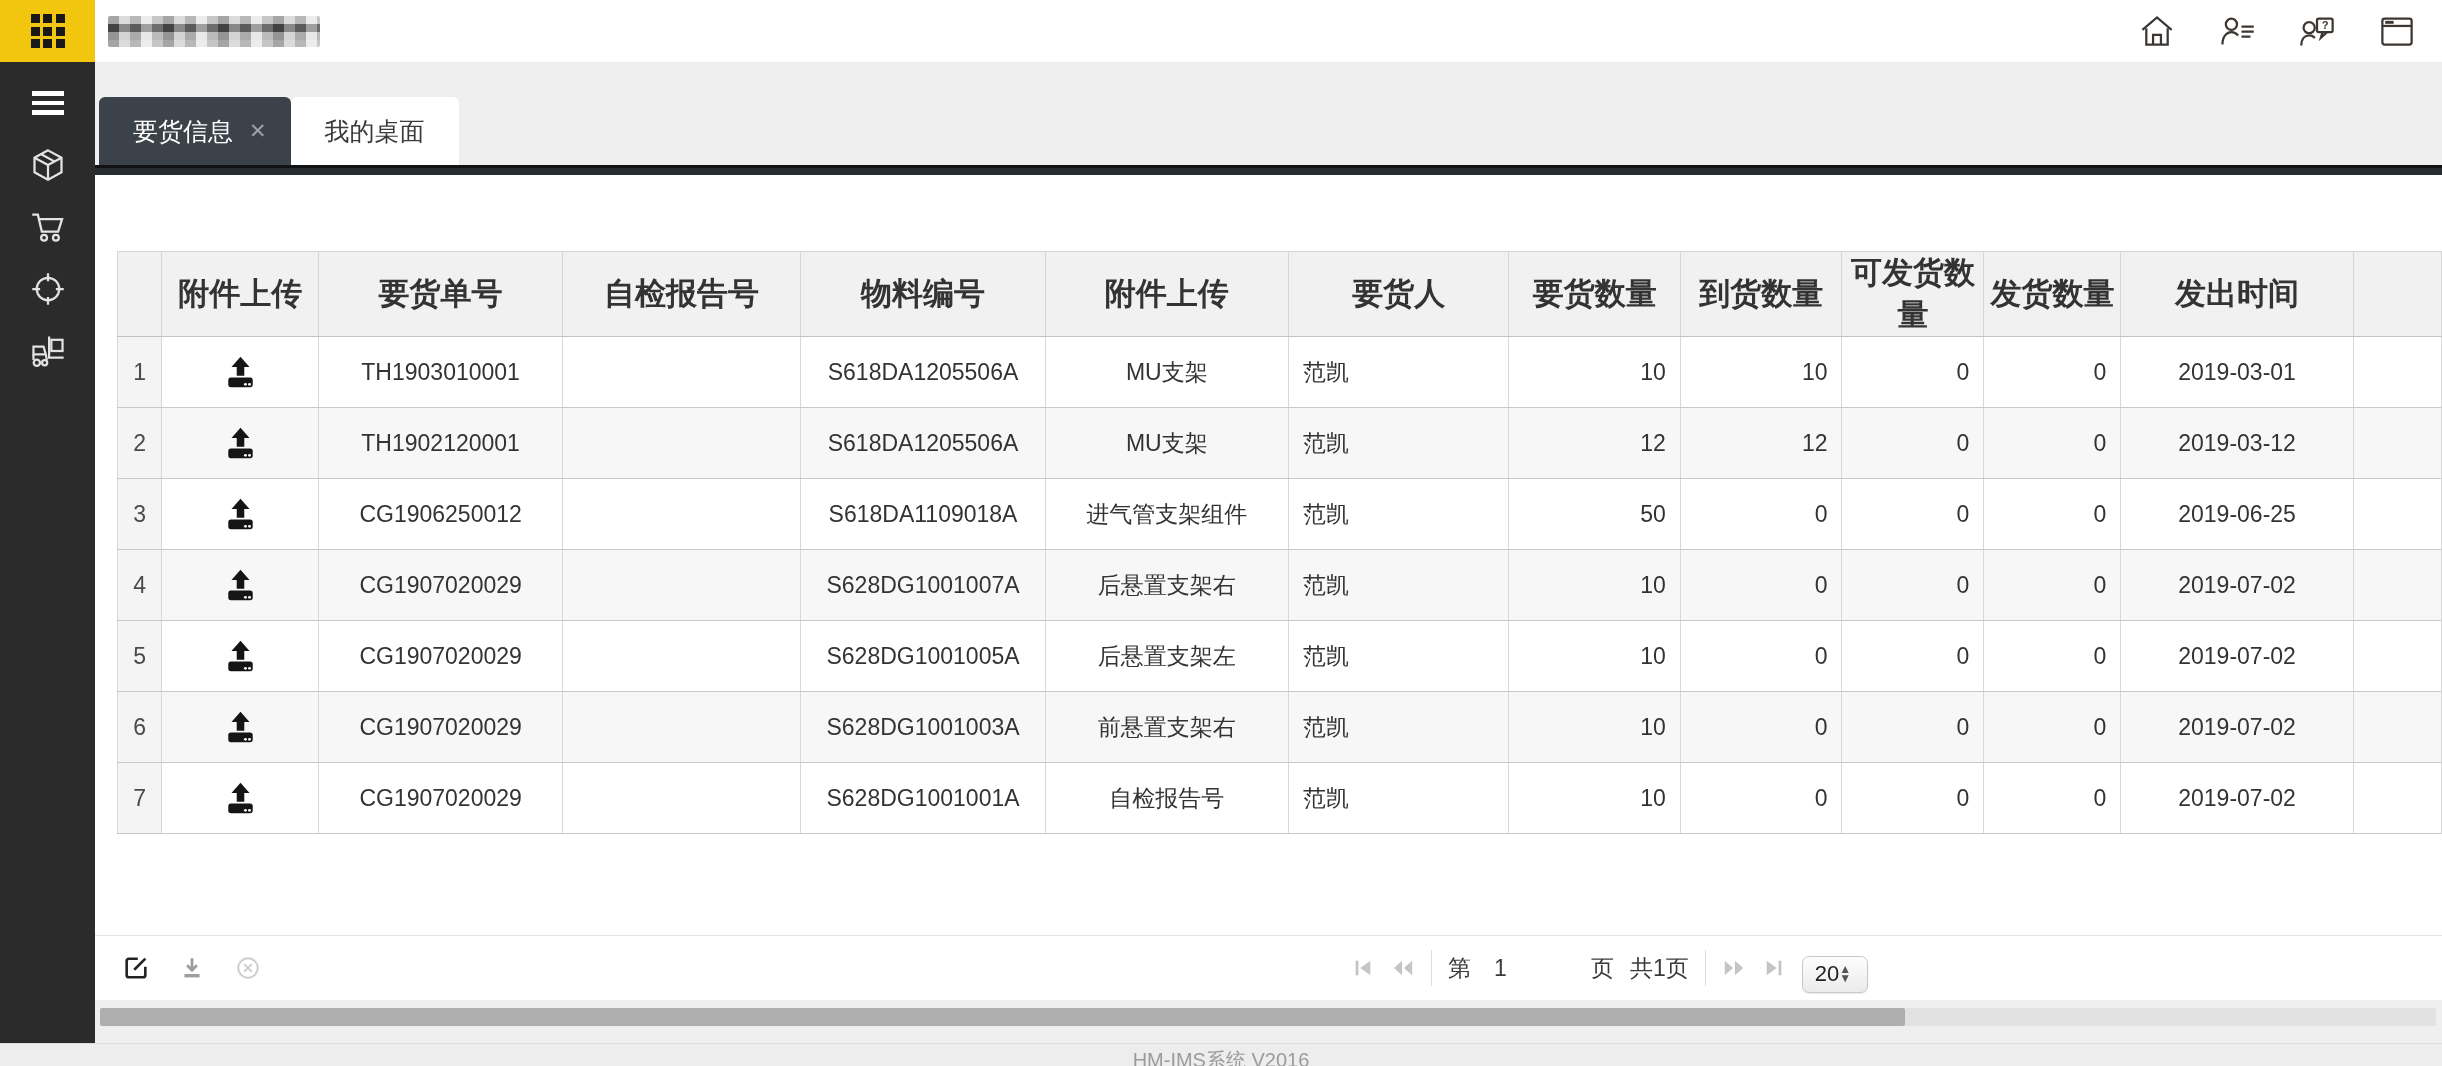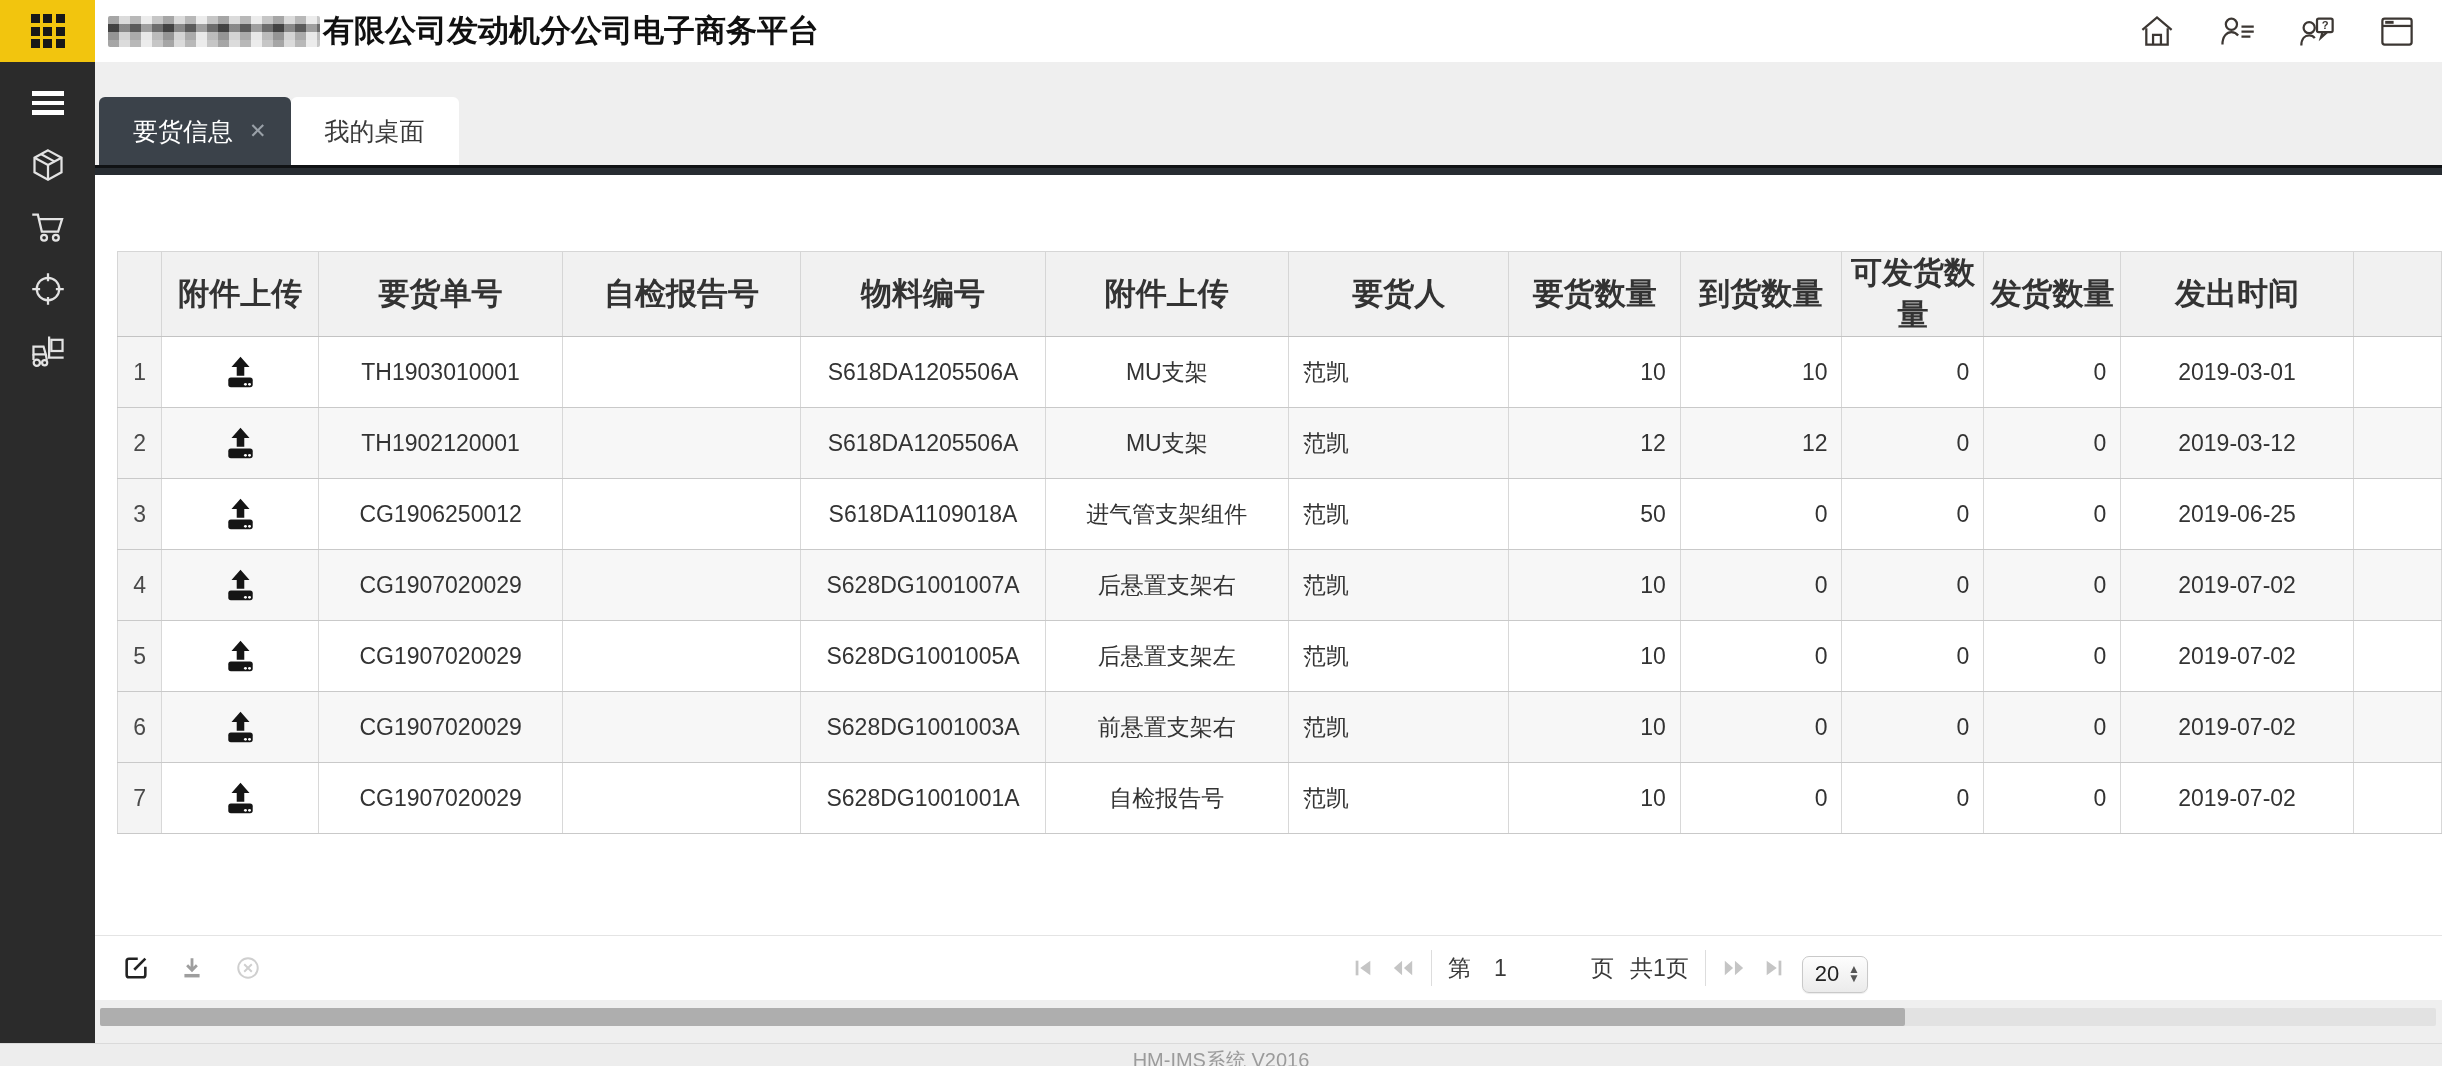--- a/index.html
+++ b/index.html
@@ -79,21 +79,21 @@
   .t-icon { width:30px; height:30px; display:flex; align-items:center; justify-content:center; cursor:pointer; }
   .pager { position:absolute; left:1256px; top:0; height:100%; display:flex; align-items:center; gap:16px; }
   .pg-btn { width:24px; height:24px; display:flex; align-items:center; justify-content:center; cursor:pointer; }
   .pg-btn svg { fill:#c5c5c5; }
   .pg-sep { width:1px; height:36px; background:#ddd; }
   .pg-text { font-size:23px; color:#3a3a3a; white-space:nowrap; }
   .pg-input { width:88px; height:36px; border:1px solid transparent; font-size:23px; color:#3a3a3a;
     background:transparent; padding-left:6px; }
   .page-size { width:66px; height:37px; border:1px solid #c9c9c9; border-radius:7px;
     background:linear-gradient(#fdfdfd,#ebebeb); box-shadow:0 1px 1px rgba(0,0,0,.08);
-    display:flex; align-items:center; justify-content:space-between; padding:0 7px 0 12px; font-size:22px; color:#222; cursor:pointer;margin-top:12px; }
+    display:flex; align-items:center; padding:0 7px 0 12px; font-size:22px; color:#222; cursor:pointer;margin-top:12px; }
   .spin-arrows { display:flex; flex-direction:column; line-height:9px; font-size:12px; color:#555; }
 
   
   .hscroll-track { position:absolute; left:100px; top:1008px; width:2336px; height:18px; background:#e2e2e2; border-radius:2px; }
   .hscroll-thumb { width:1805px; height:18px; background:#aeaeae; border-radius:2px; cursor:pointer; }
   .footer { position:absolute; left:0; top:1043px; width:2442px; height:23px; background:#ededed;
     border-top:1px solid #dadada; display:flex; align-items:center; justify-content:center; gap:10px;flex-direction:column; }
   .footer-text { font-size:20px; color:#9b9b9b; }
   .footer-logo { width:22px; height:22px; }
   .footer-logo path { stroke:#a8a8a8; fill:none; stroke-width:1.4; }
@@ -110,21 +110,20 @@
         <i></i>
         <i></i>
         <i></i>
         <i></i>
         <i></i>
         <i></i>
     </span>
   </div>
   <div class="app-title">
     <span class="masked-name"></span>
-    <span>有限公司发动机分公司电子商务平台</span>
   </div>
   <div class="header-icons">
     <span class="h-icon">
       <svg width="36" height="34" viewBox="0 0 32 30">
         <path d="M3 14 L16 3 L29 14"></path>
         <path d="M6.5 12.5 V27 H25.5 V12.5"></path>
         <path d="M12.5 27 V18.5 H19.5 V27"></path>
       </svg>
     </span>
     <span class="h-icon">

